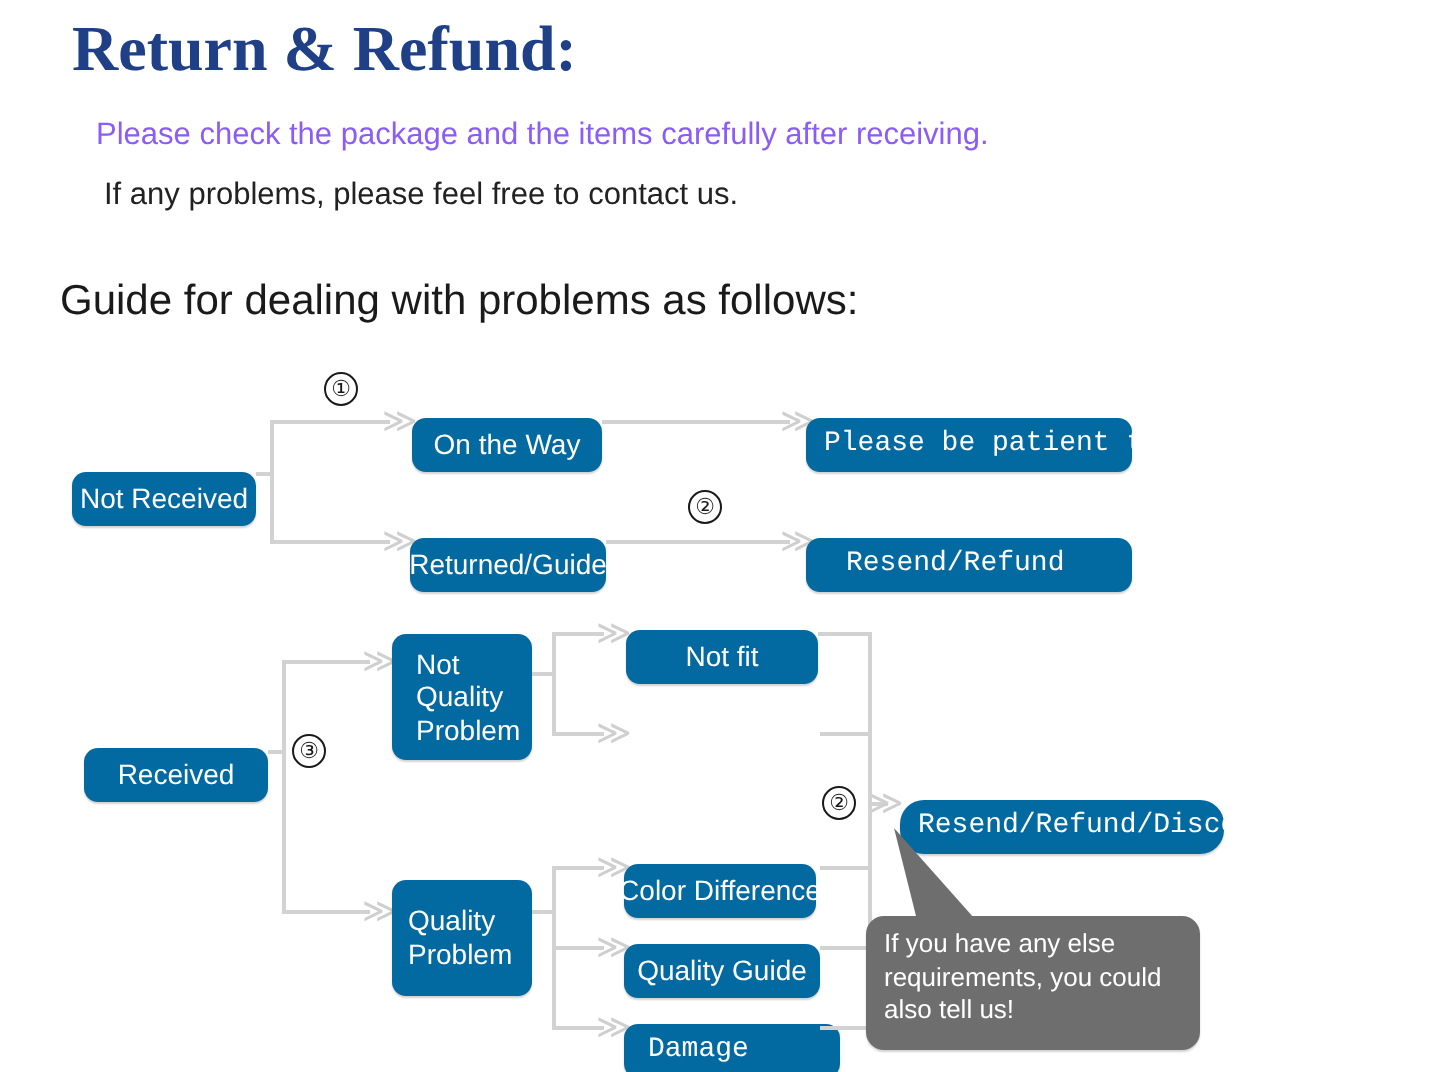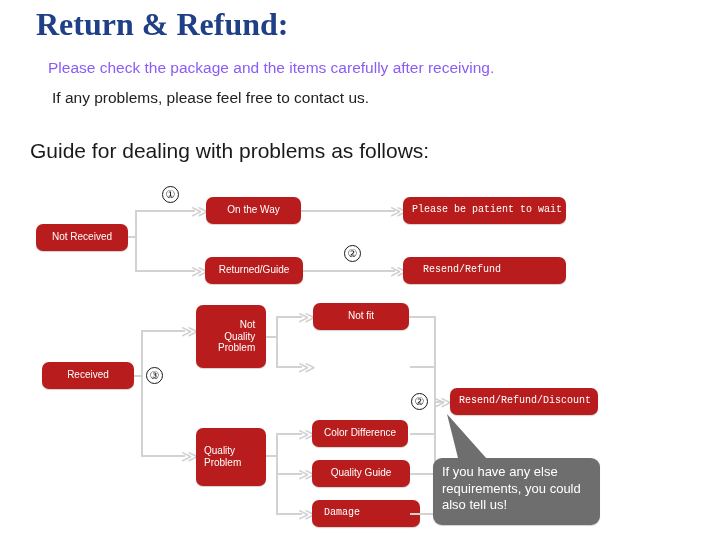--- a/index.html
+++ b/index.html
@@ -30,30 +30,31 @@
     font-size:15.5px;color:#222;white-space:nowrap;
   }
   .guide{
     position:absolute;left:30px;top:139px;
     font-size:21px;color:#1a1a1a;white-space:nowrap;
   }
 
   
   .node{
     position:absolute;
-    background:#b91c1c;
+    background:#0369a1;
     color:#ffffff;
     border-radius:7px;
-    font-size:10px;
+    font-size:14px;
     line-height:1.22;
     display:flex;
     align-items:center;
     box-sizing:border-box;
     box-shadow:0 1px 1px rgba(0,0,0,.18);
     white-space:nowrap;
+    margin-top:12px;
   }
   .node.center{justify-content:center;}
   .node.left{justify-content:flex-start;padding-left:9px;font-family:Liberation Mono, monospace;}
   .node.multiline{
     white-space:normal;
     align-items:center;
     line-height:1.18;
   }
 
   
@@ -148,21 +149,21 @@
 
   <div class="ln lnh" style="left:134px;top:375px;width:9px;"></div>
   <div class="ln lnv" style="left:141px;top:330px;height:127px;"></div>
   <div class="ln lnh" style="left:141px;top:330px;width:44px;"></div>
   <div class="ln lnh" style="left:141px;top:455px;width:44px;"></div>
   <div class="arrow" style="left:181px;top:323px;">≫</div>
   <div class="arrow" style="left:181px;top:448px;">≫</div>
 
   <div class="marker" style="left:146px;top:367px;">③</div>
 
-  <div class="node multiline" style="left:196px;top:305px;width:70px;height:63px;padding-left:22px;text-align:right;">
+  <div class="node multiline" style="left:196px;top:305px;width:70px;height:63px;padding-left:12px;">
     <div>
       <div>Not</div>
       <div>Quality</div>
       <div>Problem</div>
     </div>
   </div>
 
   <div class="node multiline" style="left:196px;top:428px;width:70px;height:58px;padding-left:8px;">
     <div>
       <div>Quality</div>
@@ -195,21 +196,21 @@
   <div class="ln lnh" style="left:410px;top:366px;width:26px;"></div>
   <div class="ln lnh" style="left:410px;top:433px;width:26px;"></div>
   <div class="ln lnh" style="left:410px;top:473px;width:26px;"></div>
   <div class="ln lnh" style="left:410px;top:513px;width:26px;"></div>
   <div class="ln lnv" style="left:434px;top:316px;height:199px;"></div>
   <div class="ln lnh" style="left:434px;top:401px;width:10px;"></div>
   <div class="arrow" style="left:434px;top:394px;">≫</div>
 
   <div class="marker" style="left:411px;top:393px;">②</div>
 
-  <div class="node left" style="left:450px;top:388px;width:148px;height:27px;">Resend/Refund/Discount</div>
+  <div class="node left" style="left:450px;top:388px;width:162px;height:27px;border-radius:12px;">Resend/Refund/Discount</div>
 
   <svg class="callout-tail" viewBox="0 0 46 56" xmlns="http://www.w3.org/2000/svg">
     <path d="M4 2 L44 47 L16 50 Z" fill="#6e6e6e"></path>
   </svg>
   <div class="callout">
     <div>If you have any else</div>
     <div>requirements, you could</div>
     <div>also tell us!</div>
   </div>
 

